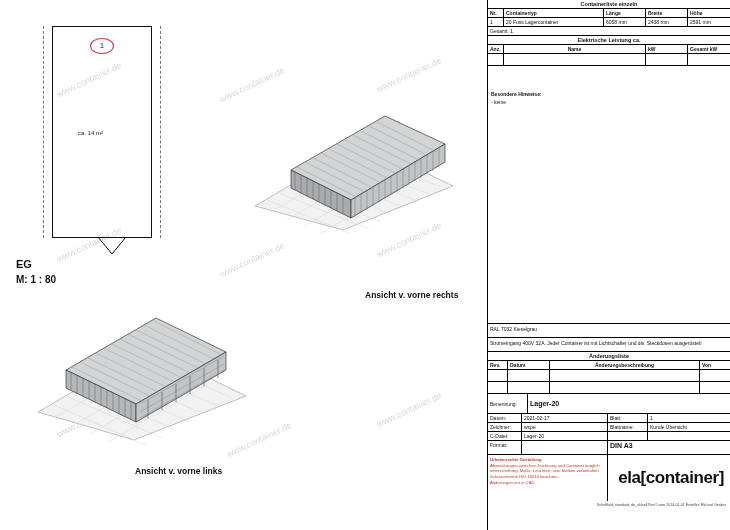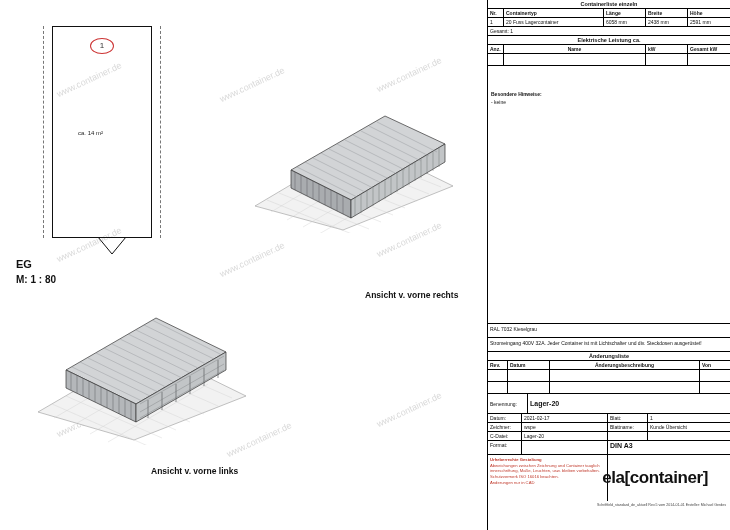--- a/index.html
+++ b/index.html
@@ -82,21 +82,21 @@
     box-sizing:border-box;border-bottom:1px solid #000;
     text-align:center;font-weight:bold;font-size:5.5px;padding:1px 0;
   }
   .tb-head{background:#fff;font-weight:bold;}
   .tb-blank{height:12px;}
   .tb-note{padding:3px;font-size:5px;line-height:1.5;}
   .tb-bold{font-weight:bold;}
   .tb-free{border-bottom:1px solid #000;padding:2px;height:9px;}
   .tb-logo{
     font-size:17px;font-weight:bold;color:#111;letter-spacing:-0.4px;
-    text-align:center;padding-right:22px;
+    text-align:center;padding-right:6px;
   }
   .tb-red{color:#c0392b;font-size:4.2px;line-height:1.35;}
   .tb-foot{font-size:3.6px;color:#444;text-align:right;padding:2px 4px 0 0;}
 </style>
 </head>
 <body>
 
 <div class="sheet">
 
   <div class="drawing-area">
@@ -251,21 +251,21 @@
             <line x1="160" y1="76" x2="160" y2="94"></line>
           <line x1="174" y1="68" x2="174" y2="86"></line>
             <line x1="188" y1="60" x2="188" y2="78"></line>
         </g>
         <g stroke="#6d7073" stroke-width="0.35">
           <line x1="110" y1="104" x2="194" y2="56"></line>
             <line x1="110" y1="112" x2="194" y2="64"></line>
           <line x1="110" y1="118" x2="194" y2="70"></line>
         </g>
       </svg>
-      <div class="iso-caption" style="left:121px;top:166px;">Ansicht v. vorne links</div>
+      <div class="iso-caption" style="left:105px;top:166px;">Ansicht v. vorne links</div>
     </div>
   </div>
 
   <div class="tblock">
 
     <div class="tb-title">Containerliste einzeln</div>
     <div class="tb-row tb-head">
       <div class="tb-cell" style="width:16px;">Nr.</div>
       <div class="tb-cell" style="width:100px;">Containertyp</div>
       <div class="tb-cell" style="width:42px;">Länge</div>

